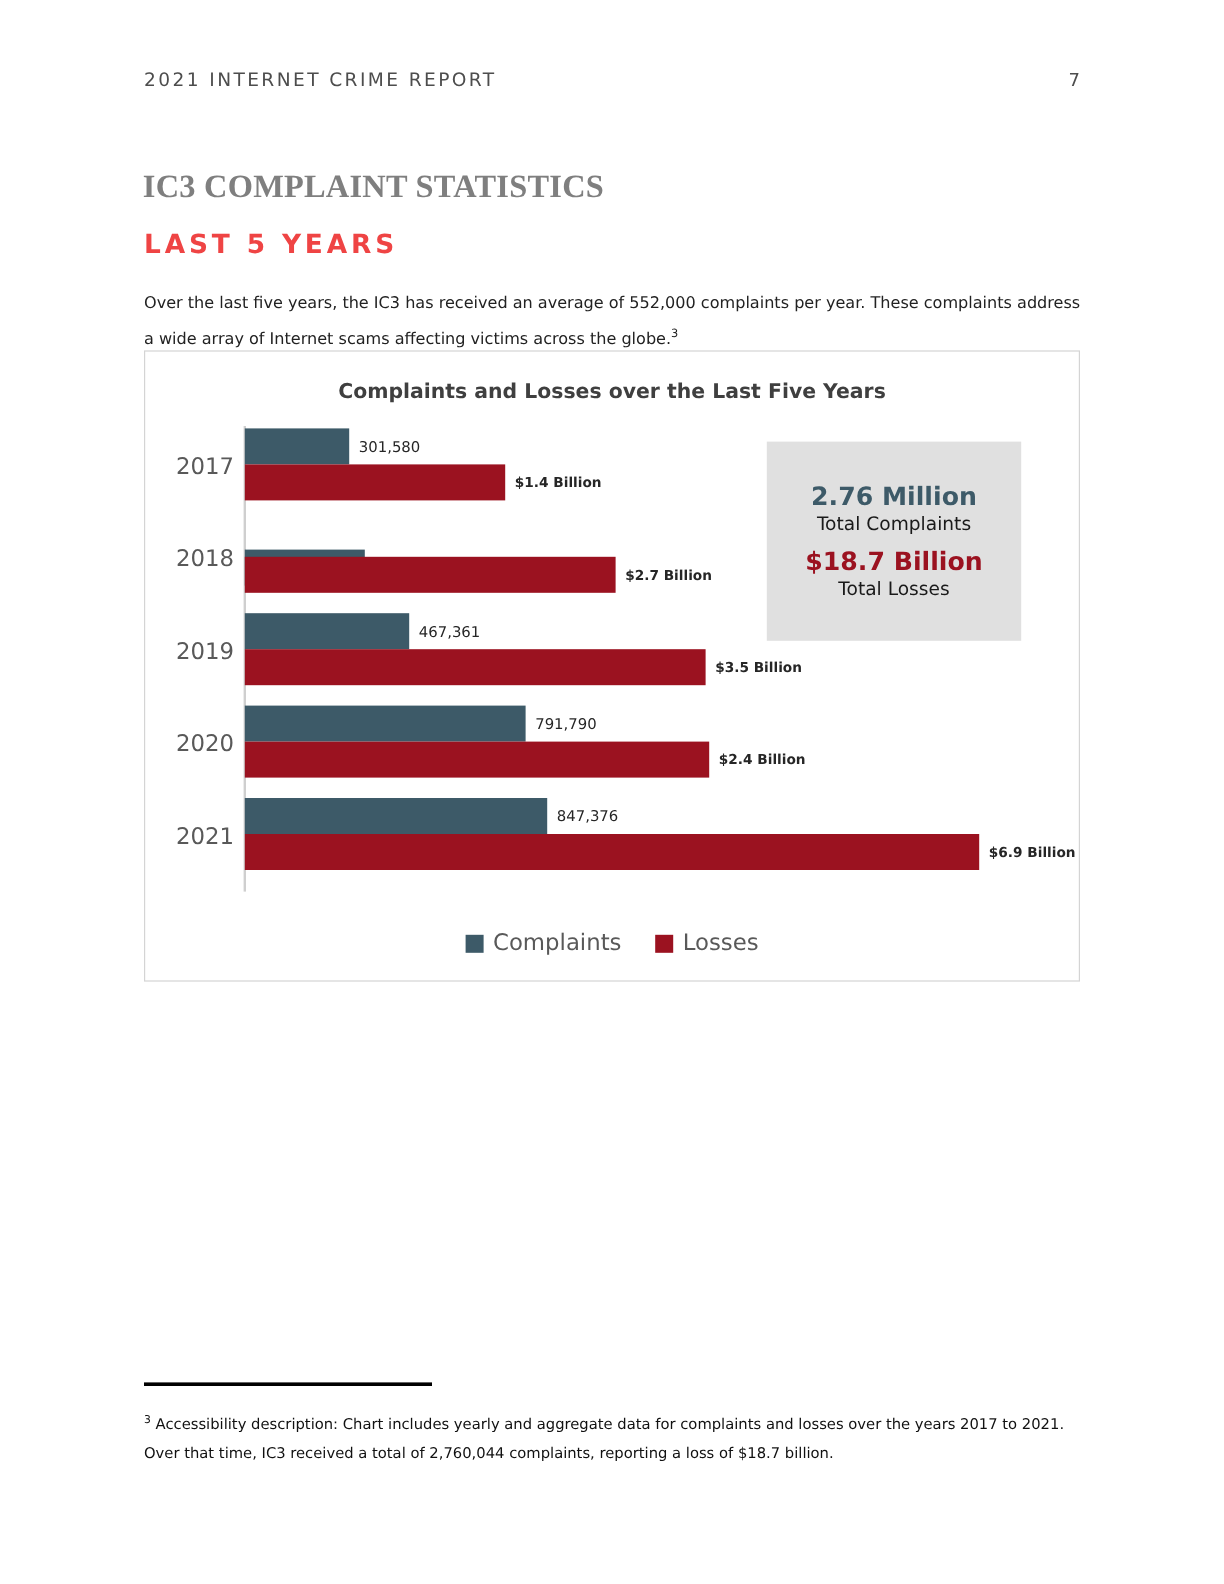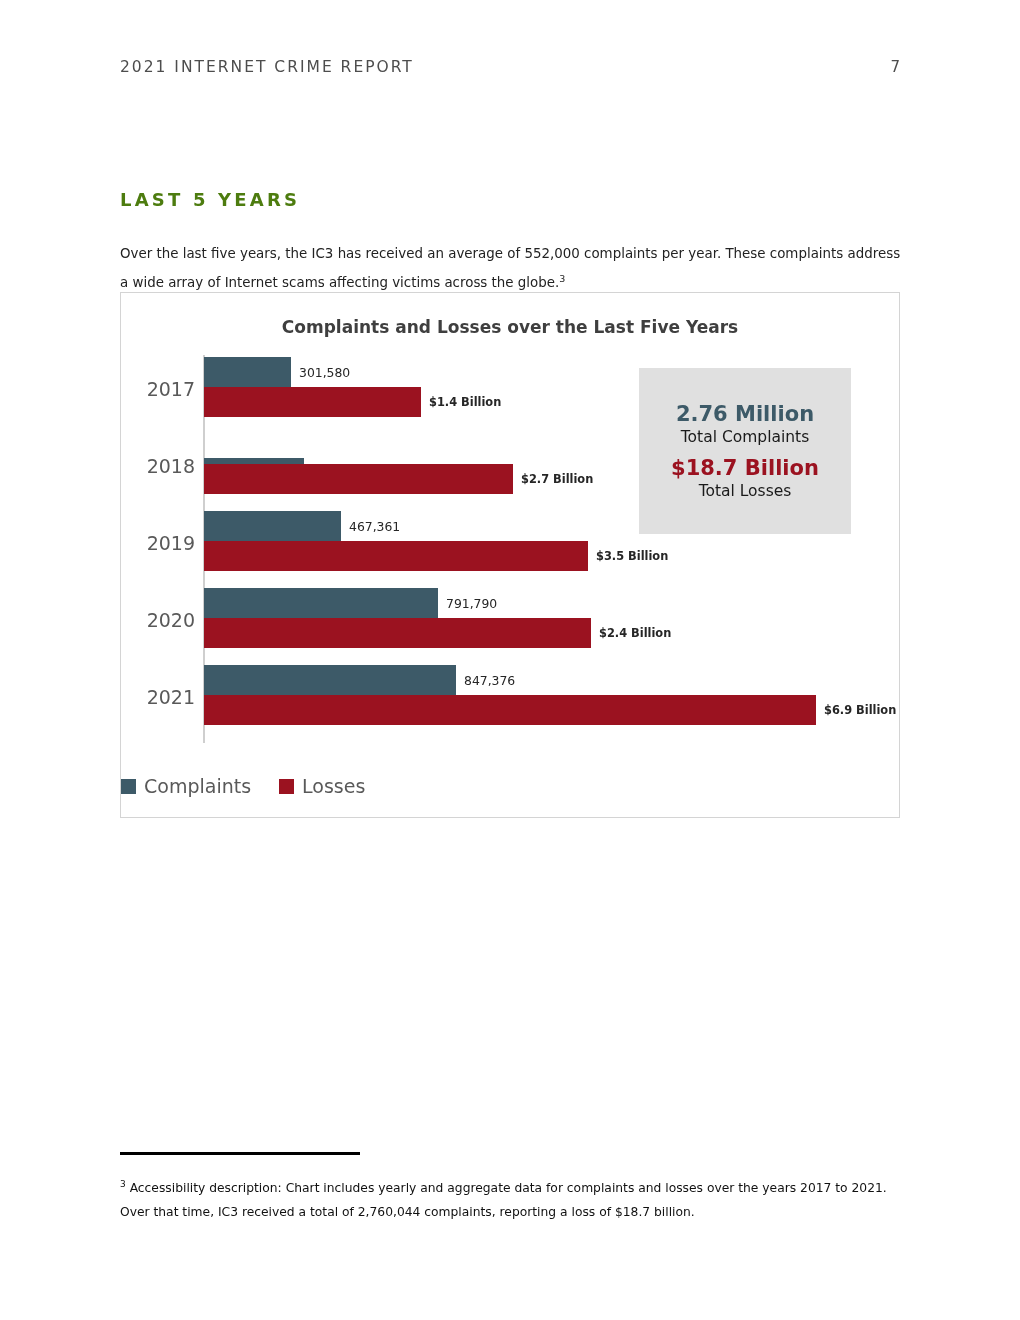--- a/index.html
+++ b/index.html
@@ -23,21 +23,21 @@
 
   
   .h1{
     position:absolute;left:119px;top:122px;
     font-family:"Liberation Serif", serif;font-weight:700;
     font-size:27px;color:#7f7f7f;letter-spacing:.2px;
   }
   .h2{
     position:absolute;left:120px;top:174px;
     font-family:"DejaVu Sans", sans-serif;font-weight:700;
-    font-size:18px;color:#4d7c0f;letter-spacing:3.2px;
+    font-size:22px;color:#ef4444;letter-spacing:3.2px;
   }
 
   
   .intro{
     position:absolute;left:120px;top:228px;width:784px;
     font-family:"DejaVu Sans", sans-serif;font-size:13.4px;
     color:#222;line-height:25px;
   }
   .intro sup{font-size:9.5px;vertical-align:super;}
 
@@ -95,21 +95,21 @@
     color:#9b1220;line-height:1.25;
   }
   .sum-sub2{
     font-family:"DejaVu Sans", sans-serif;font-size:15.5px;color:#1a1a1a;
     line-height:1.3;
   }
 
   
   .legend{
     position:absolute;left:0;right:0;bottom:20px;
-    display:flex;align-items:center;justify-content:flex-start;gap:28px;
+    display:flex;align-items:center;justify-content:center;gap:28px;
   }
   .lg{display:flex;align-items:center;gap:8px;}
   .lg-sw{width:15px;height:15px;display:inline-block;}
   .lg-tx{
     font-family:"DejaVu Sans", sans-serif;font-size:19px;color:#595959;
   }
 
   
   .fn-rule{
     position:absolute;left:120px;top:1152px;width:240px;height:2.5px;
@@ -125,20 +125,21 @@
 </head>
 <body>
 
 <div class="page">
 
   <div class="rhead">
     <span class="rhead-title">2021 INTERNET CRIME REPORT</span>
     <span class="rhead-page">7</span>
   </div>
 
+  <h1 class="h1">IC3 COMPLAINT STATISTICS</h1>
   <h2 class="h2">LAST 5 YEARS</h2>
 
   <p class="intro">
     <span>Over the last five years, the IC3 has received an average of 552,000 complaints per year. These complaints address a wide array of Internet scams affecting victims across the globe.</span><sup>3</sup>
   </p>
 
   <div class="chart">
 
     <div class="chart-title">Complaints and Losses over the Last Five Years</div>
 

